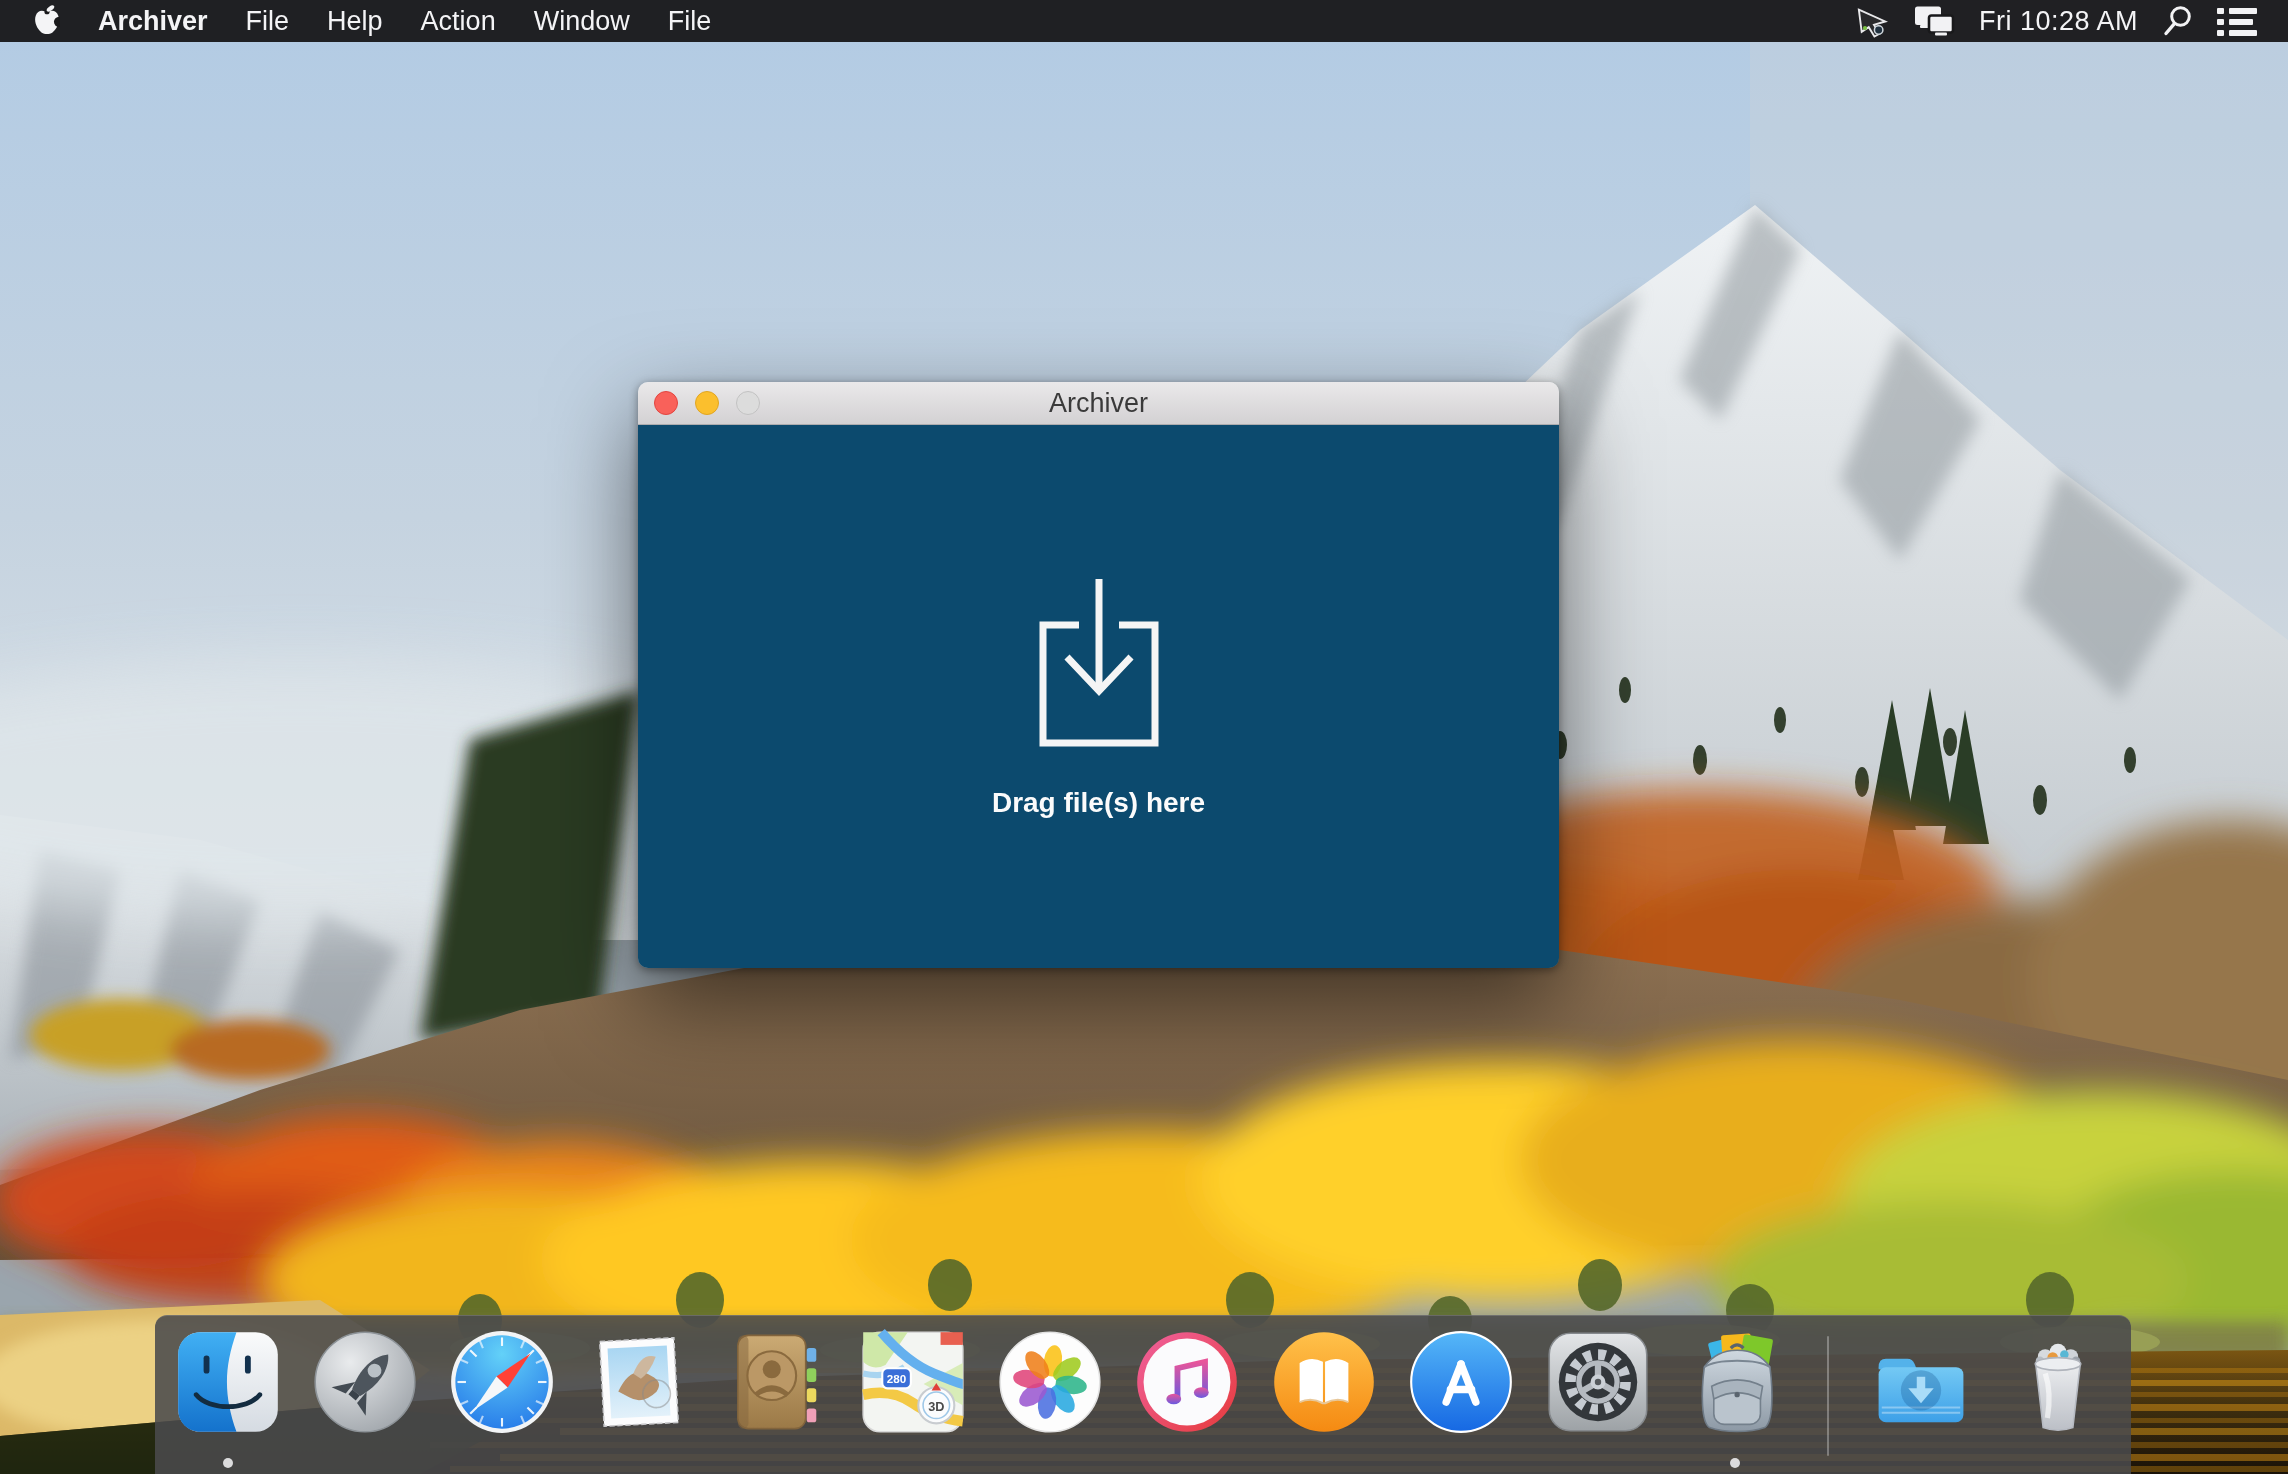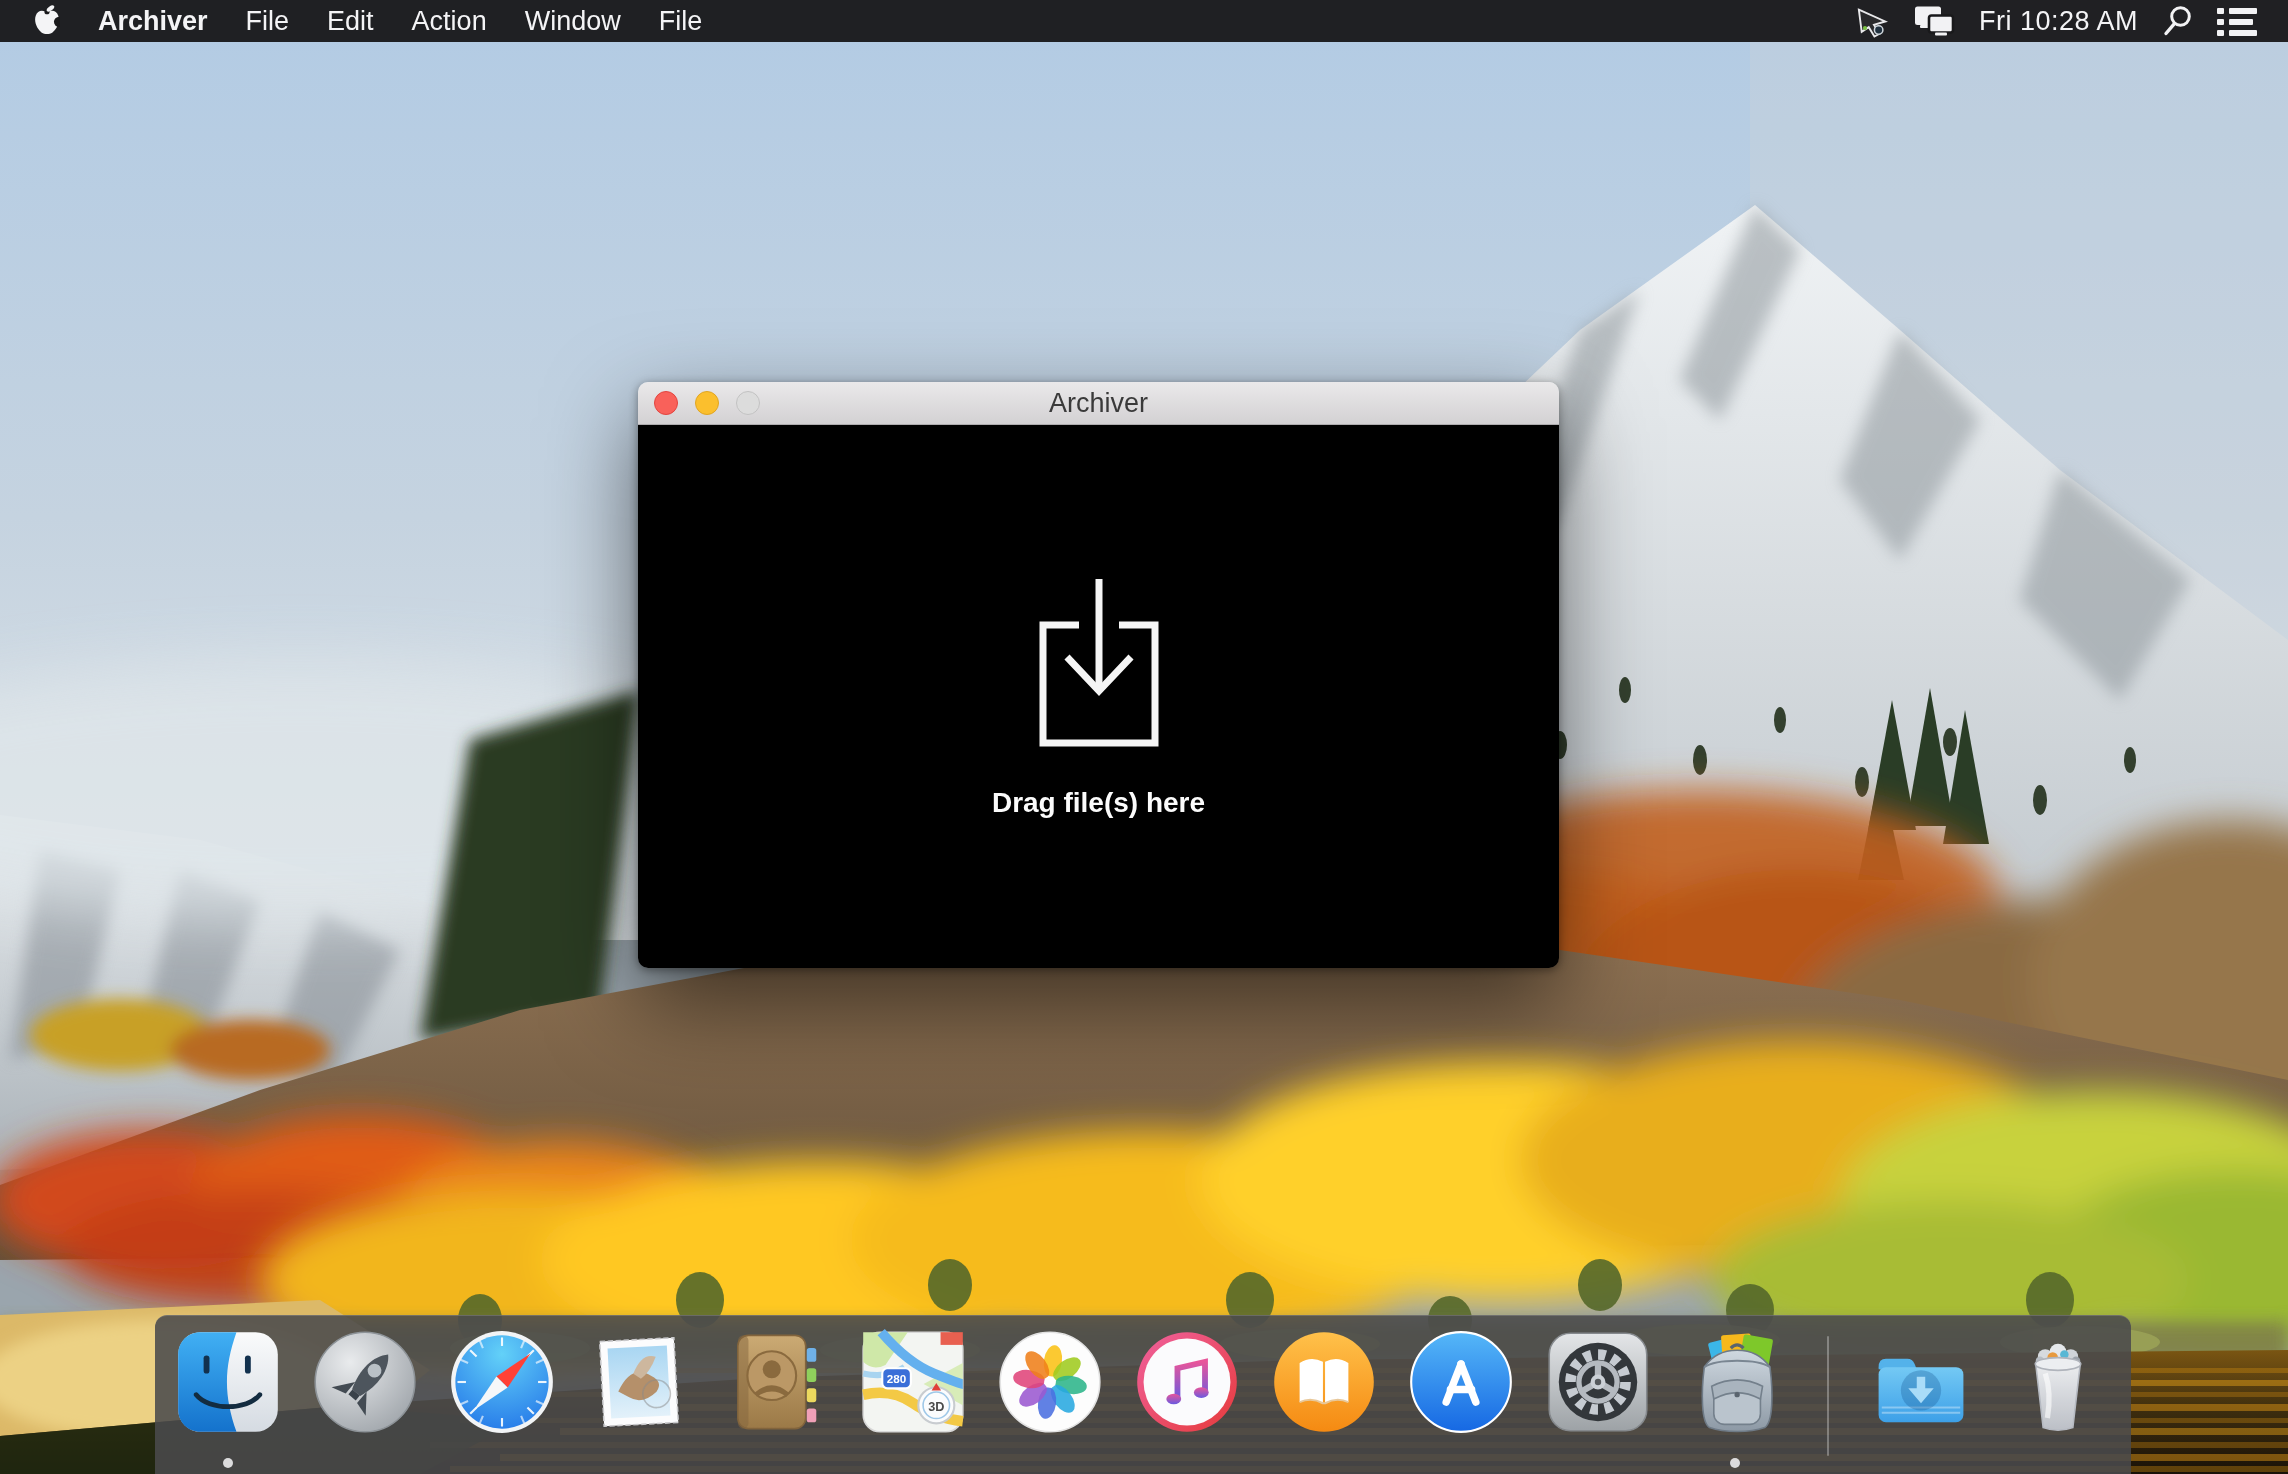--- a/index.html
+++ b/index.html
@@ -37,21 +37,21 @@
     border-bottom:1px solid #aeacae;position:relative;
     display:flex;align-items:center;justify-content:center;
   }
   .titlebar-title{font-size:27px;color:#3a3a3a;}
   .traffic-lights{position:absolute;left:16px;top:0;height:100%;display:flex;align-items:center;gap:17px;}
   .light{width:24px;height:24px;border-radius:50%;box-sizing:border-box;}
   .light-close{background:#f9615a;border:1px solid #e2453f;}
   .light-min{background:#fbbf2d;border:1px solid #e0a522;}
   .light-zoom{background:#dcdcdc;border:1px solid #c2c2c2;}
   .window-body{
-    height:543px;background:#000000;
+    height:543px;background:#0c4a6e;
     display:flex;flex-direction:column;align-items:center;justify-content:center;gap:40px;
   }
   .drop-hint{color:#fbfbfb;font-size:28px;font-weight:700;}
 
   
   .dock{
     position:absolute;left:155px;top:1315px;width:1976px;height:170px;z-index:30;
     background:rgba(74,74,76,0.88);
     border-radius:12px 12px 0 0;
     border-top:1px solid rgba(255,255,255,.16);
@@ -228,21 +228,21 @@
     <span class="menu-apple">
       <svg width="26" height="32" viewBox="0 0 30 36">
         <path d="M15,9 C19,4.5 26,5.5 28,12 C30.5,19 26,28 21,31.5 C18,33.5 12,33.5 9,31.5 C4,28 -0.5,19 2,12 C4,5.5 11,4.5 15,9 Z" fill="#f4f4f6"></path>
         <circle cx="29" cy="19" r="6" fill="#19191b"></circle>
         <circle cx="15" cy="7.2" r="3" fill="#19191b"></circle>
         <ellipse cx="19" cy="3.6" rx="5" ry="2.6" transform="rotate(-35 19 3.6)" fill="#f4f4f6"></ellipse>
       </svg>
     </span>
     <span class="menu-app-name">Archiver</span>
     <span class="menu-item">File</span>
-    <span class="menu-item">Edit</span>
+    <span class="menu-item">Help</span>
     <span class="menu-item">Action</span>
     <span class="menu-item">Window</span>
     <span class="menu-item">File</span>
   </div>
   <div class="menu-right">
     <span>
       <svg width="34" height="33" viewBox="0 0 36 35">
         <polygon points="3,5 31,17.5 19,21 25,30.5 19.5,33.5 13.5,23.5 6,28.5" fill="#2a2a2c" stroke="#e9e9eb" stroke-width="2"></polygon>
         <circle cx="24" cy="26.5" r="4.5" fill="#20303e" stroke="#ced5db" stroke-width="1.6"></circle>
         <circle cx="9.5" cy="24.5" r="2.2" fill="#7ac142"></circle>

